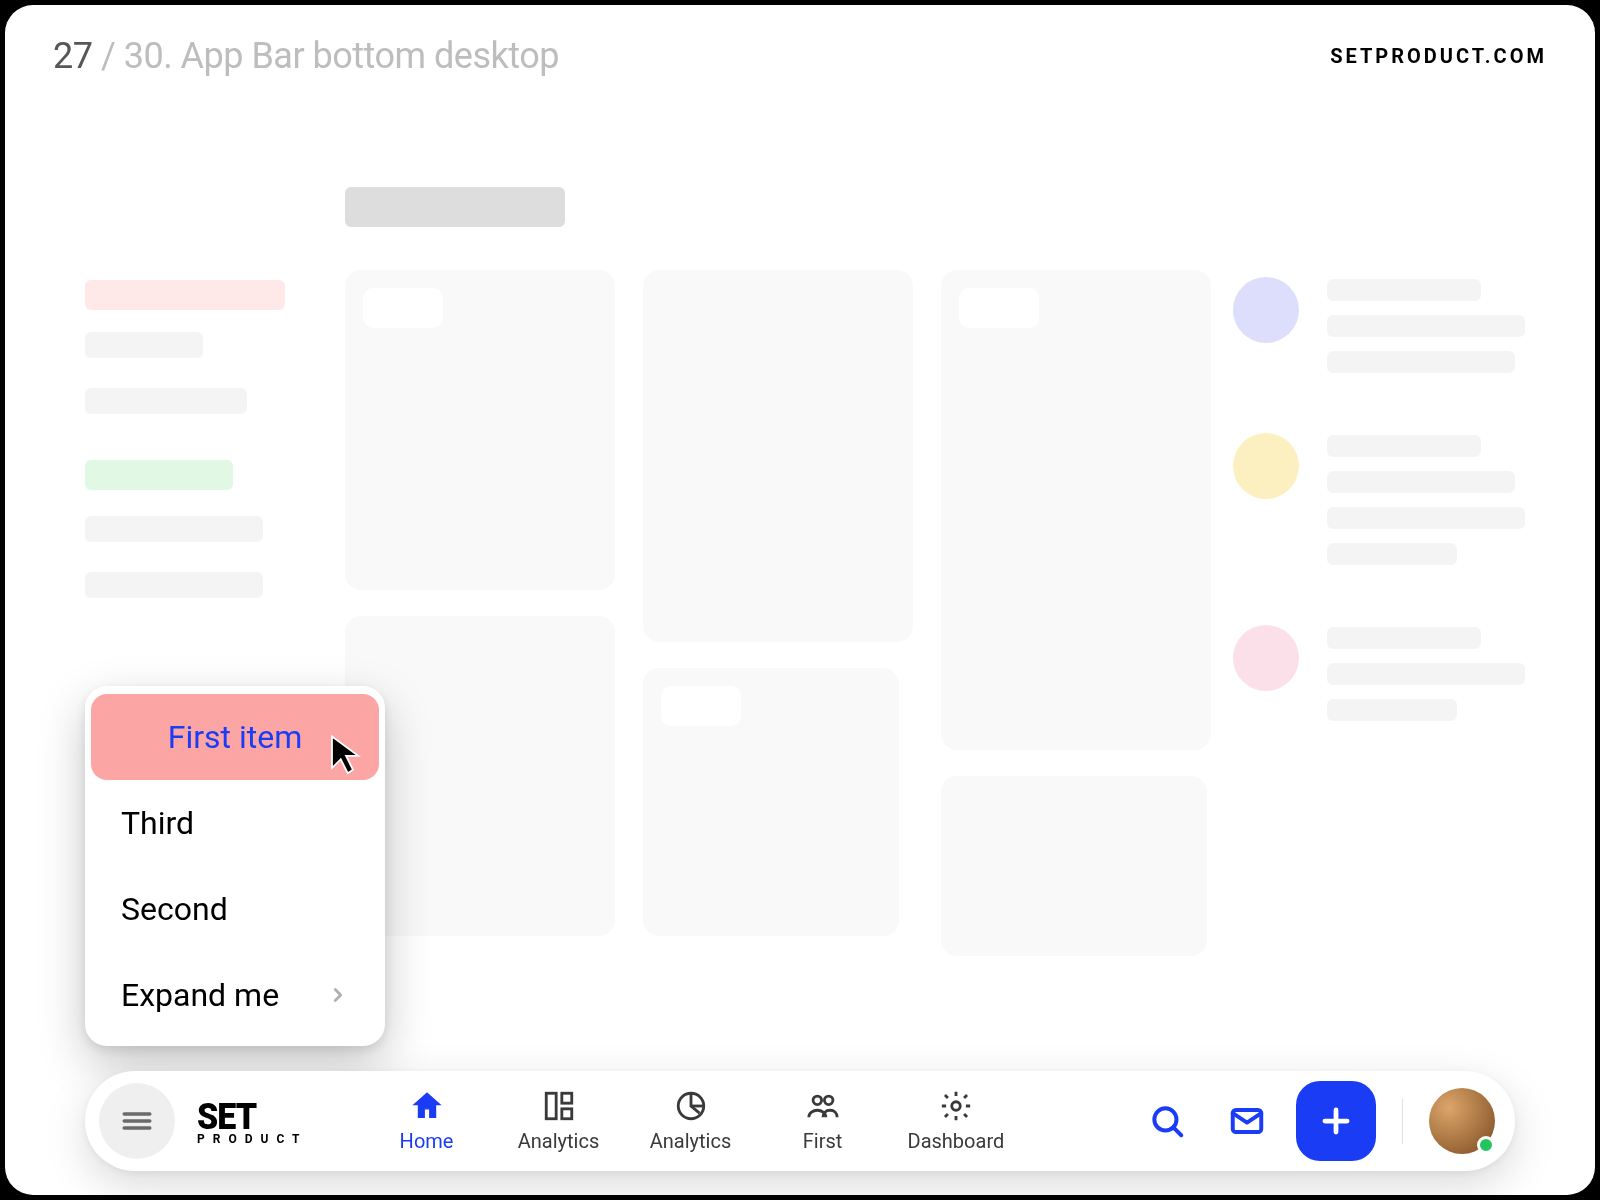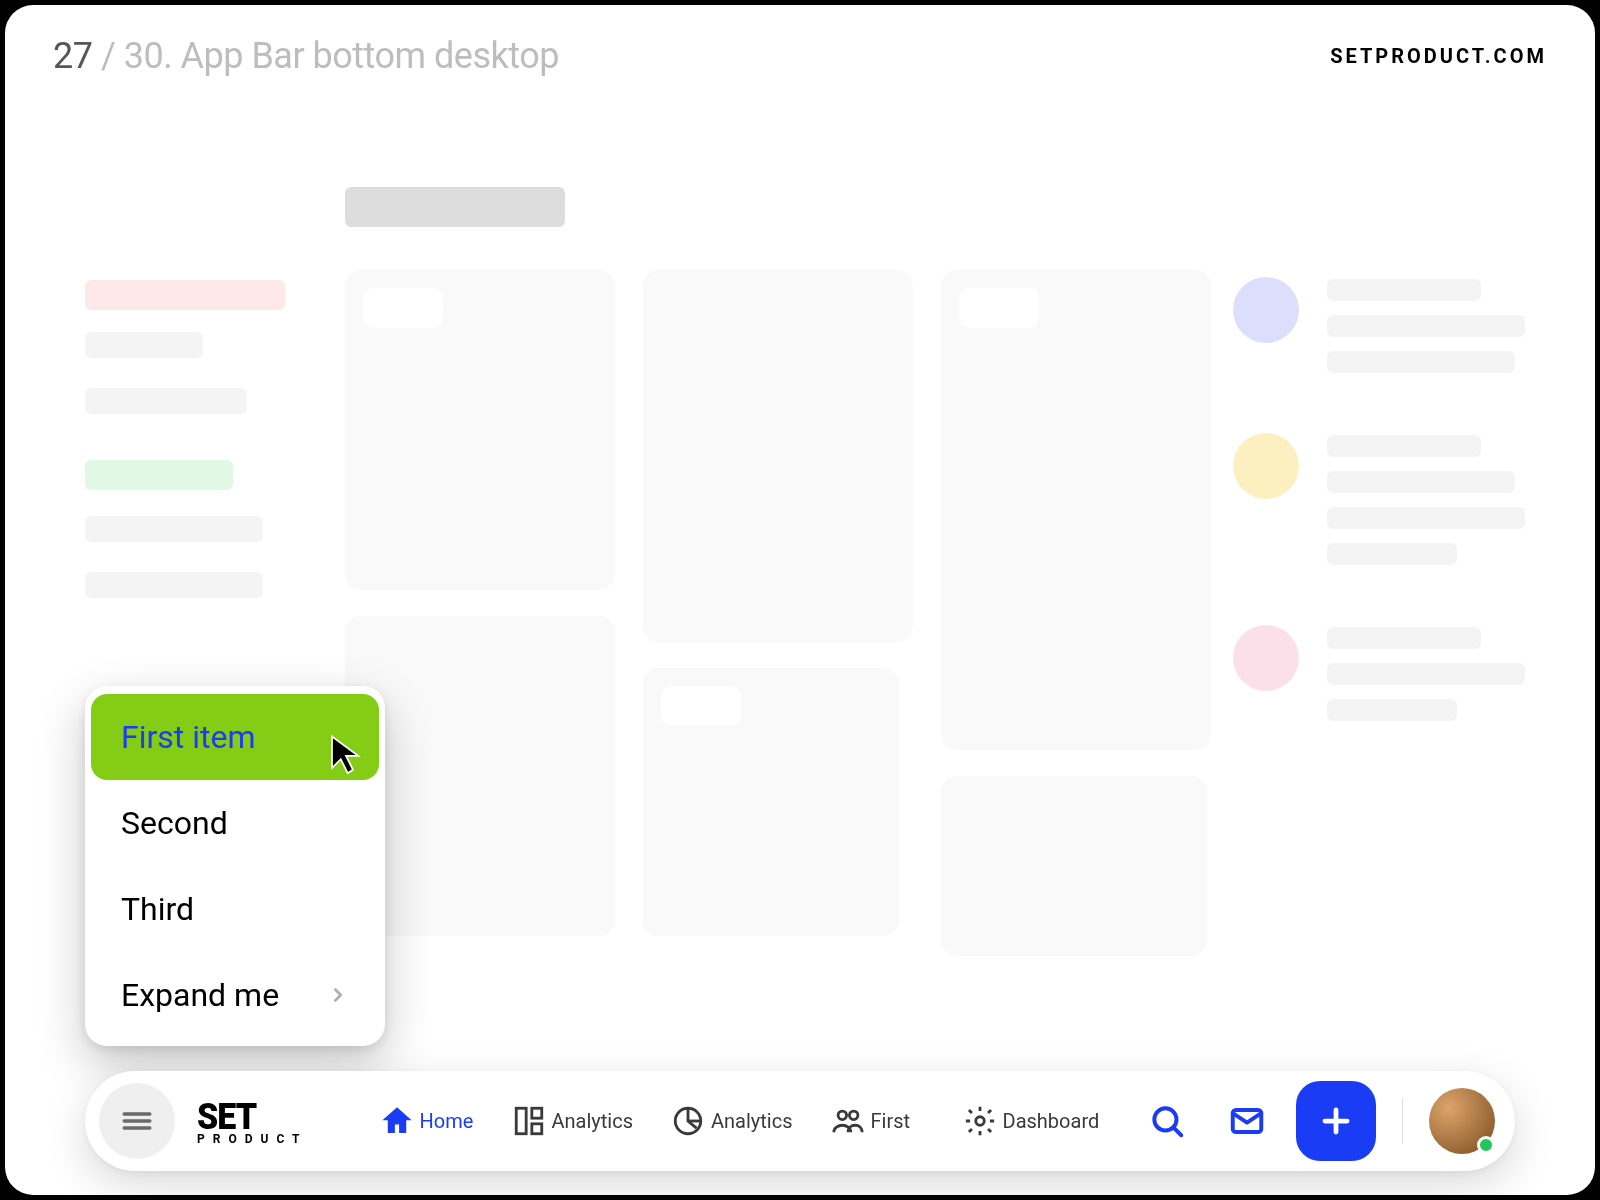--- a/index.html
+++ b/index.html
@@ -89,21 +89,21 @@
   padding: 8px 0;
 }
 .menu-item {
   display: flex; align-items: center; justify-content: space-between;
   padding: 24px 30px;
   font-size: 32px;
   cursor: pointer;
   border-radius: 16px;
   margin: 0 6px;
 }
-.menu-item.active { background: #84cc16; color: #1b3cf5; }
+.menu-item.active { background: #fca5a5; color: #1b3cf5; justify-content: center; }
 .menu-item .chev { color: #b0b0b0; }
 
 
 .cursor {
   position: absolute;
   left: 320px; top: 728px;
   pointer-events: none;
 }
 
 
@@ -123,21 +123,21 @@
   width: 76px; height: 76px; border-radius: 999px;
   background: #efefef; display: flex; align-items: center; justify-content: center;
   cursor: pointer;
 }
 .logo-wrap { margin-left: 4px; margin-right: 24px; display: flex; flex-direction: column; }
 .logo-top { font-size: 34px; font-weight: 900; letter-spacing: -1px; transform: scaleY(1.1); }
 .logo-bot { font-size: 12px; font-weight: 700; letter-spacing: 8px; margin-top: -4px;}
 
 .nav { display: flex; gap: 38px; margin-left: 30px; }
 .nav-item {
-  display: flex; flex-direction: row; align-items: center; gap: 6px;
+  display: flex; flex-direction: column; align-items: center; gap: 6px;
   color: #3a3a3a; cursor: pointer; min-width: 94px;
 }
 .nav-item.active { color: #1b3cf5; }
 .nav-item svg { width: 34px; height: 34px; }
 .nav-item.active svg { fill: #1b3cf5; stroke: #1b3cf5; }
 .nav-label { font-size: 20px; }
 
 .spacer { flex: 1; }
 
 .icon-btn {
@@ -231,24 +231,24 @@
           </div>
       </div>
     </div>
   </div>
 
   <div class="menu">
     <div class="menu-item active">
       <span>First item</span>
     </div>
     <div class="menu-item">
+      <span>Third</span>
+    </div>
+    <div class="menu-item">
       <span>Second</span>
-    </div>
-    <div class="menu-item">
-      <span>Third</span>
     </div>
     <div class="menu-item">
       <span>Expand me</span>
       <span class="chev">
         <svg width="22" height="22" viewBox="0 0 24 24" fill="none" stroke="currentColor" stroke-width="3" stroke-linecap="round" stroke-linejoin="round">
             <polyline points="9 18 15 12 9 6"></polyline>
           </svg>
       </span>
     </div>
   </div>

